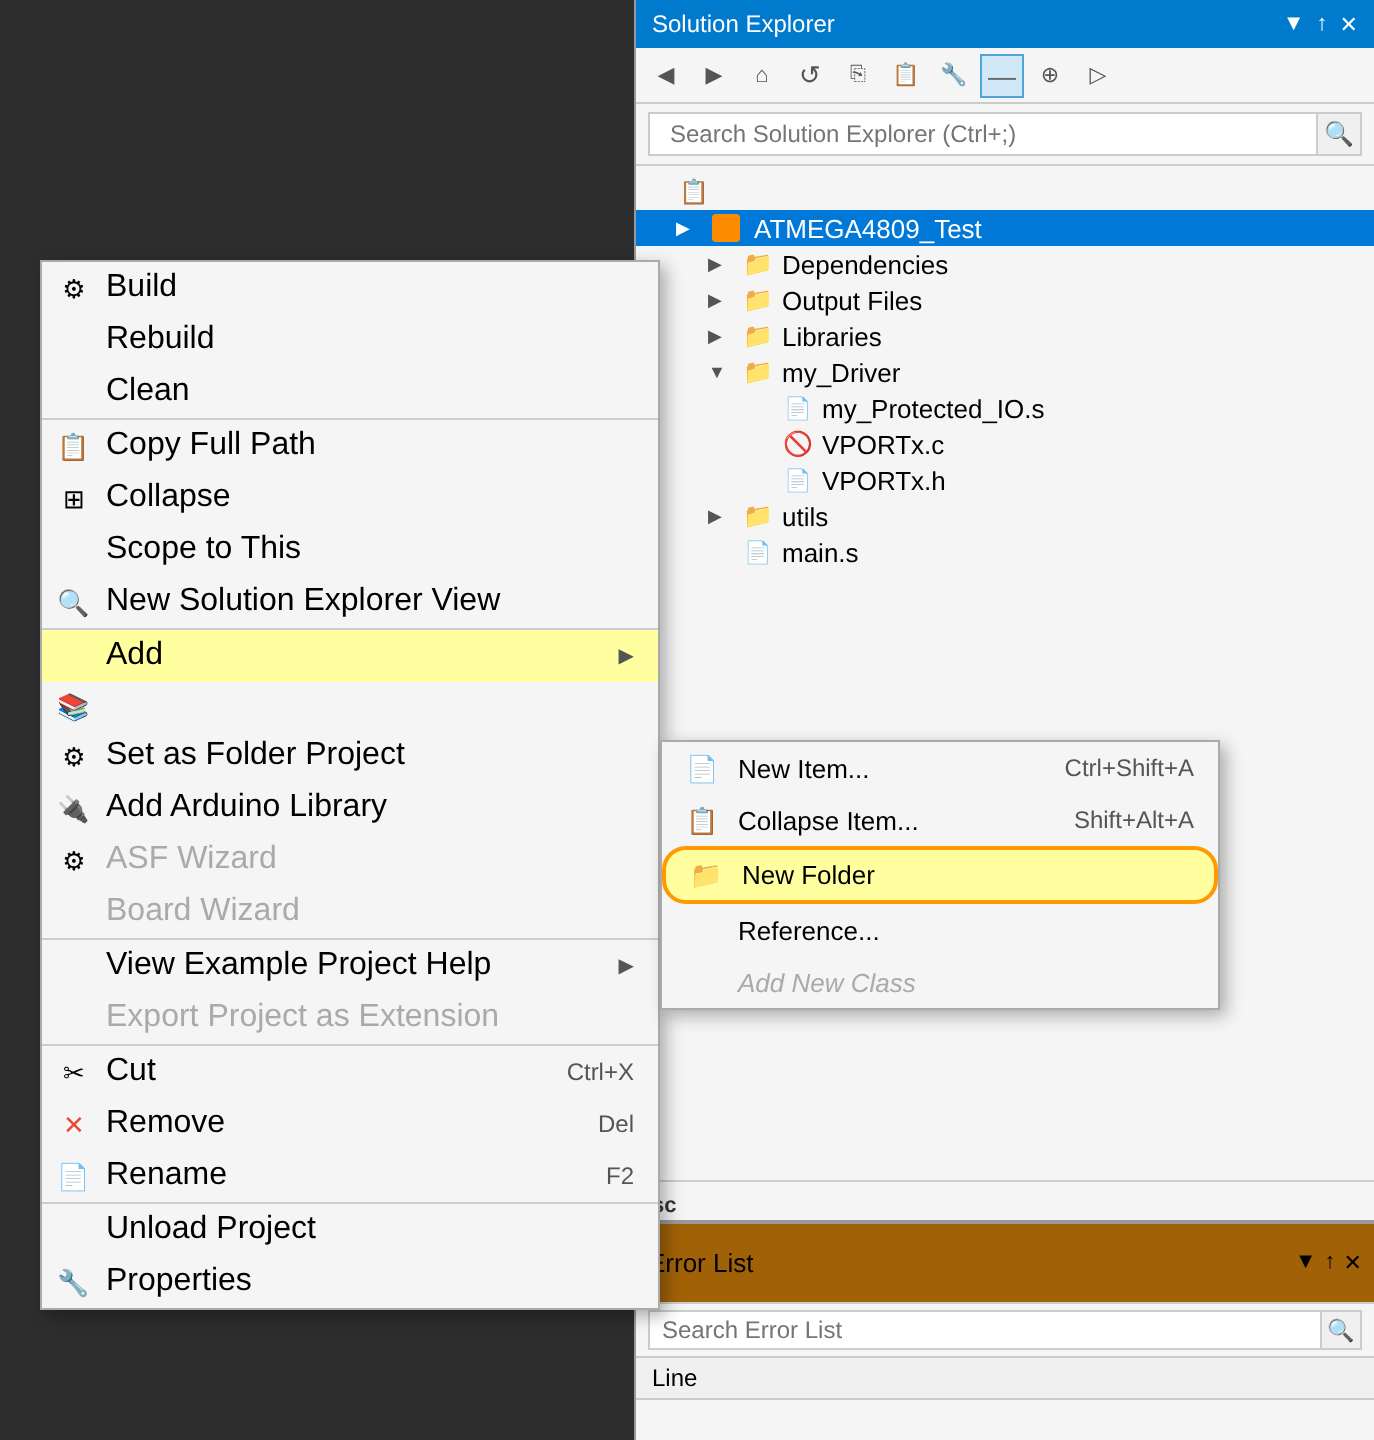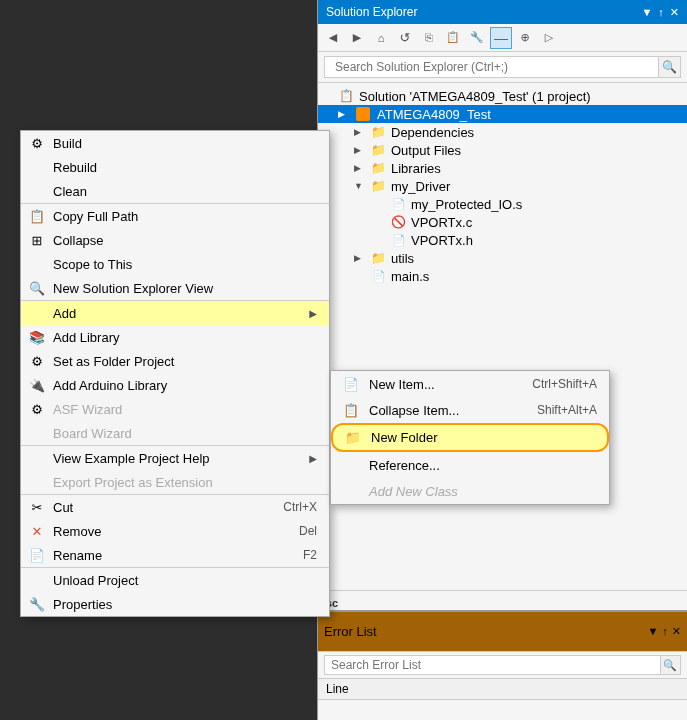--- a/index.html
+++ b/index.html
@@ -214,21 +214,21 @@
       left: 6px;
       width: 20px;
       display: flex;
       align-items: center;
       justify-content: center;
       font-size: 13px;
     }
 
     .cm-item .cm-label {
       flex: 1;
-      font-size: 13px;
+      font-size: 16px;
     }
 
     .cm-item .cm-arrow {
       font-size: 10px;
       color: #555;
     }
 
     .cm-item.disabled .cm-label {
       color: #aaa;
     }
@@ -325,21 +325,20 @@
     <input type="text" style="font-size: 12px; color: rgb(153, 153, 153); padding-left: 10px;" placeholder="Search Solution Explorer (Ctrl+;)">
     <div class="search-icon">🔍</div>
   </div>
 
   <div class="se-tree">
 
     <div class="tree-item">
       <span class="indent" style="width:0px;"></span>
       <span class="arrow"></span>
       <span class="icon">📋</span>
-      <span class="label">Solution 'ATMEGA4809_Test' (1 project)</span>
     </div>
 
     <div class="tree-item selected">
       <span class="indent" style="width:16px;"></span>
       <span class="arrow" style="color:white;">▶</span>
       <span class="icon">
         <span style="background:#ff8c00;width:14px;height:14px;display:inline-block;border-radius:2px;"></span>
       </span>
       <span class="label" style="margin-left:2px;">ATMEGA4809_Test</span>
     </div>
@@ -485,21 +484,20 @@
   <div style="border-top:1px solid #ccc;"></div>
 
   <div class="cm-item add-highlighted">
     <span class="cm-icon"></span>
     <span class="cm-label">Add</span>
     <span class="cm-arrow">▶</span>
   </div>
 
   <div class="cm-item">
     <span class="cm-icon">📚</span>
-    <span class="cm-label">Add Library</span>
   </div>
 
   <div class="cm-item">
     <span class="cm-icon">⚙</span>
     <span class="cm-label">Set as Folder Project</span>
   </div>
 
   <div class="cm-item">
     <span class="cm-icon">🔌</span>
     <span class="cm-label">Add Arduino Library</span>

